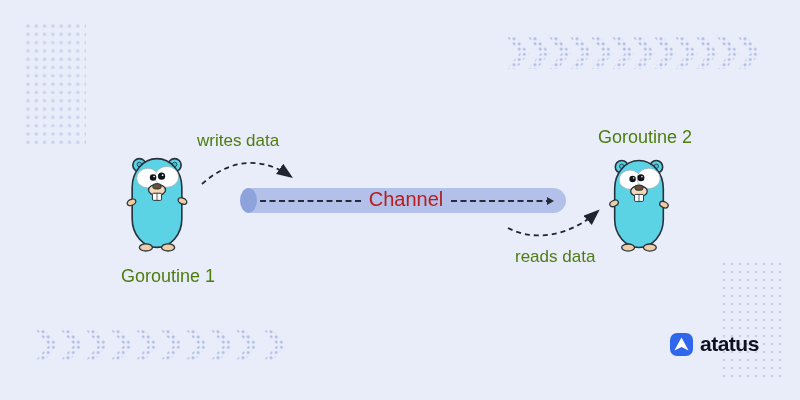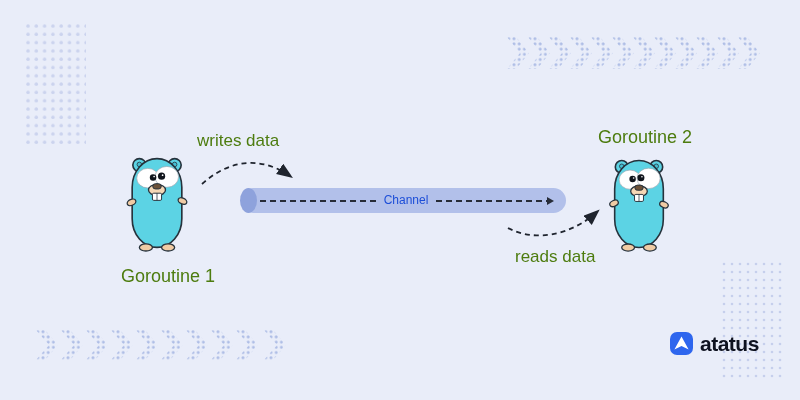--- a/index.html
+++ b/index.html
@@ -29,23 +29,23 @@
   }
   .channel-cap{
     position:absolute;left:0;top:0;width:17px;height:25px;
     background:#8EA2DC;border-radius:50%;z-index:2;
   }
   .channel-dash{flex:1;height:0;border-top:2px dashed #272C38;position:relative;}
   .channel-dash .ah{
     position:absolute;right:-2px;top:-5px;width:0;height:0;
     border-left:7px solid #272C38;border-top:4px solid transparent;border-bottom:4px solid transparent;
   }
-  .channel-label{margin:0 8px 2px 8px;font-size:12px;color:#1d4ed8;white-space:nowrap;text-align:center;}
-  
-  .logo{position:absolute;left:670px;top:332px;display:flex;gap:7px;}
+  .channel-label{margin:0 8px 2px 8px;font-size:20px;color:#b91c1c;white-space:nowrap;text-align:center;}
+  
+  .logo{position:absolute;left:670px;top:332px;display:flex;align-items:center;gap:7px;}
   .logo-text{font-size:21px;font-weight:700;letter-spacing:-0.5px;color:#0E1220;}
 </style>
 </head>
 <body>
 
 <div class="stage">
 
   <svg class="abs" style="left:26px;top:24px;" width="60" height="122">
     <defs>
       <pattern id="dotsTL" width="8.3" height="8.3" patternUnits="userSpaceOnUse">

